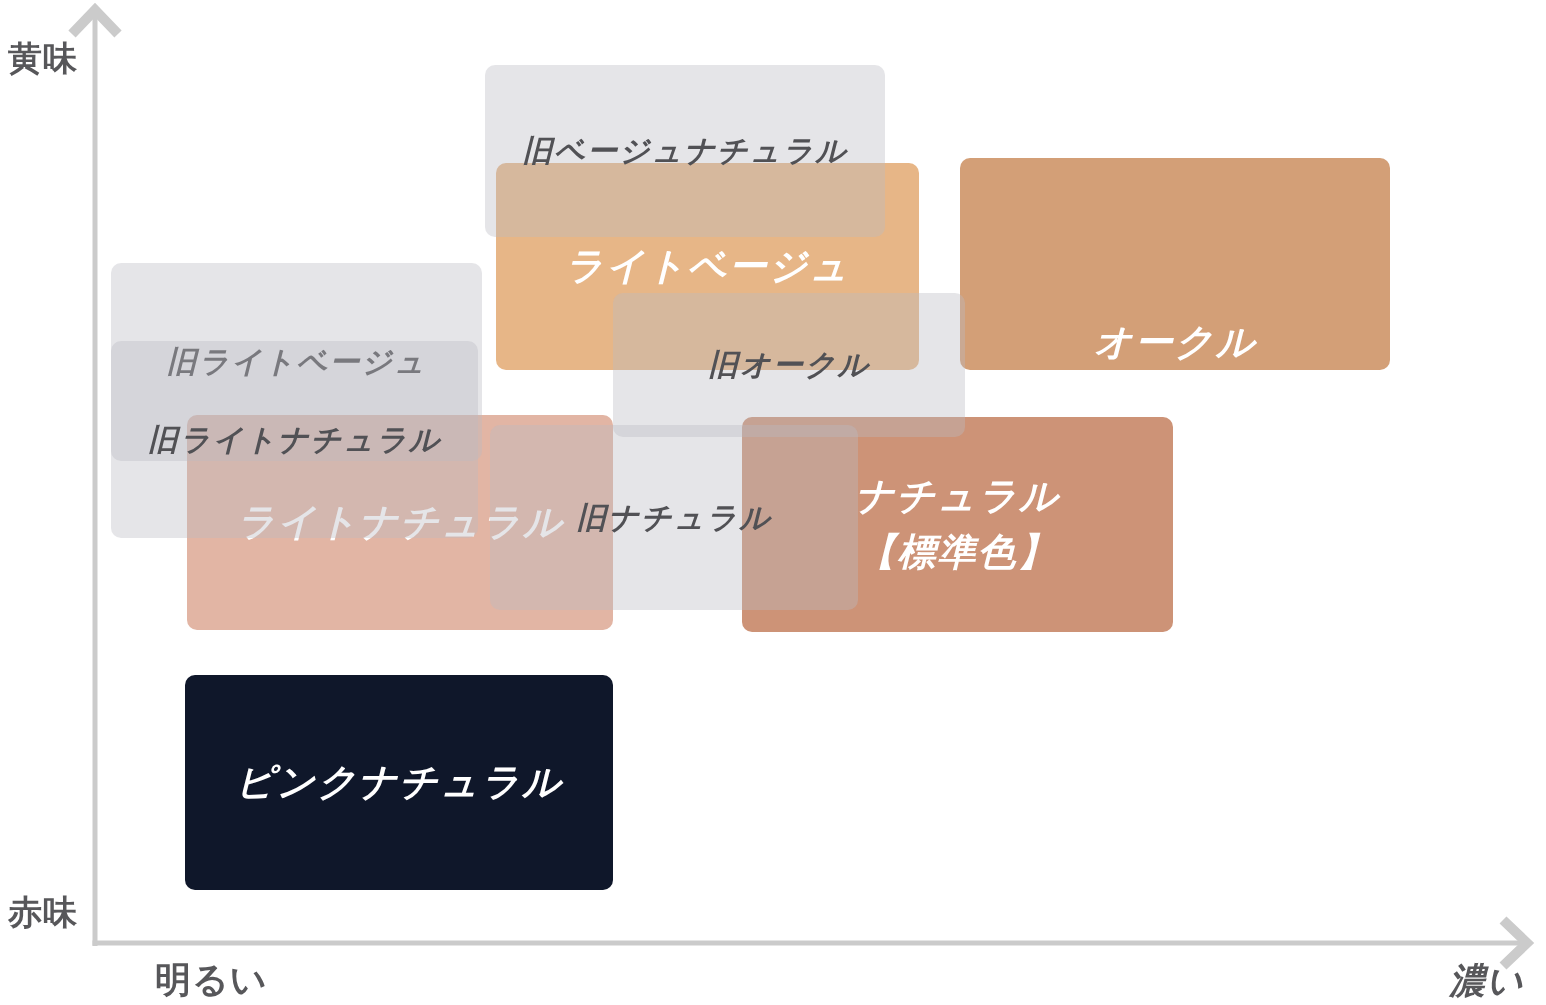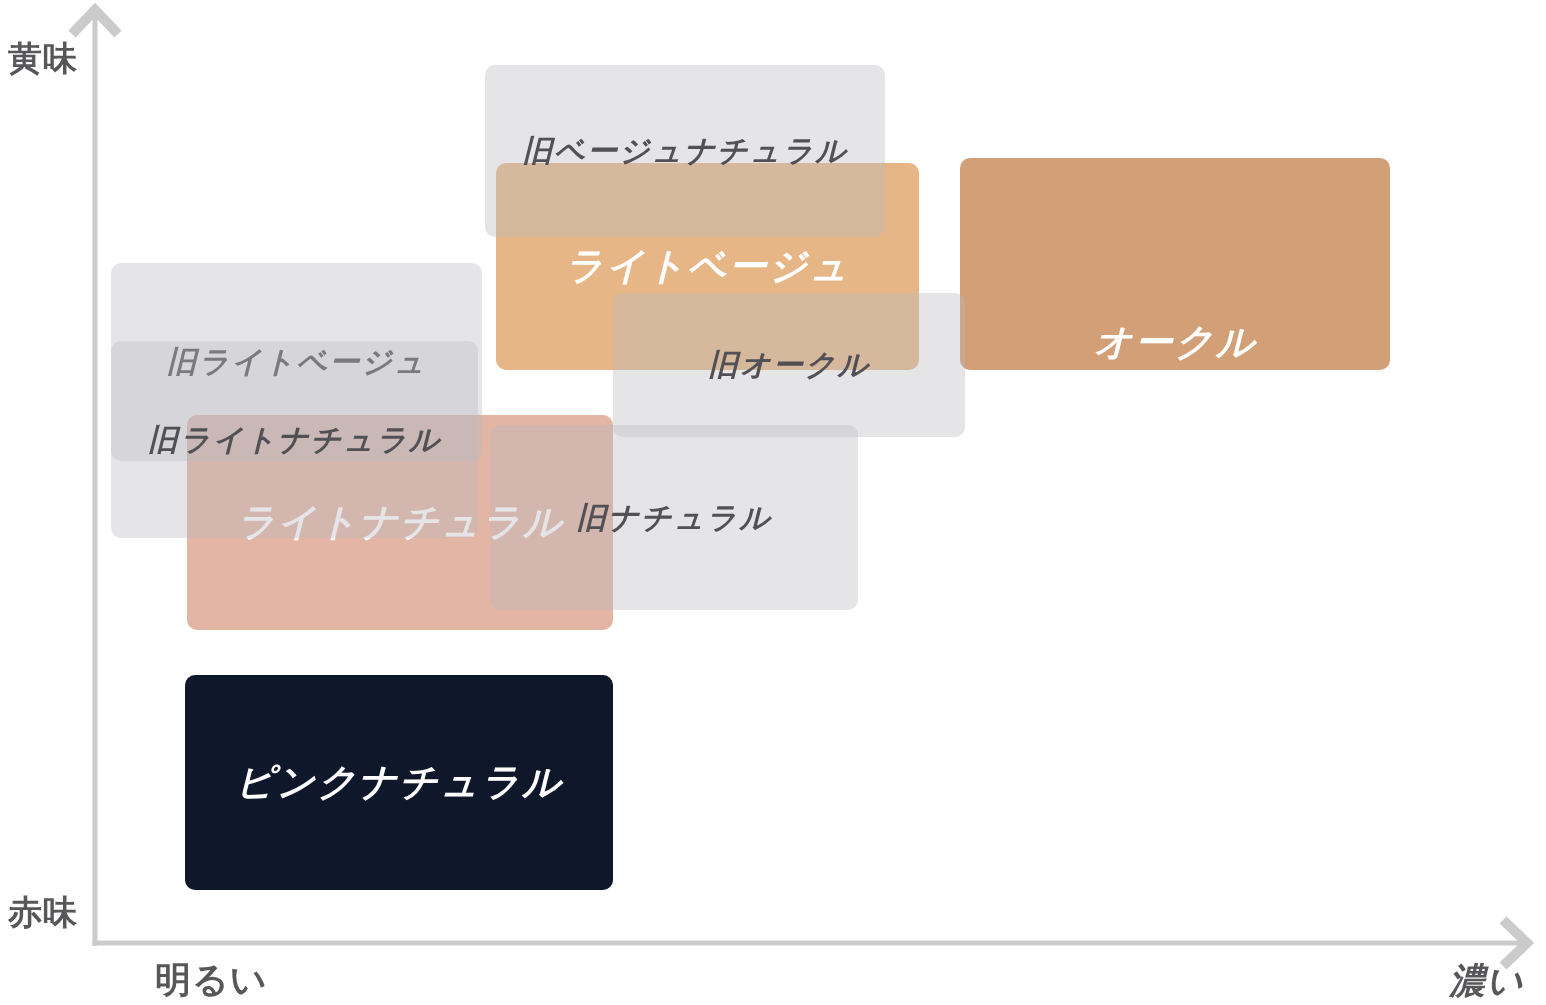--- a/index.html
+++ b/index.html
@@ -41,20 +41,23 @@
   <div class="plot-area">
       <div class="region" style="left: 488px; top: 163px; width: 423px; height: 207px; background: rgb(231, 182, 135); color: rgb(255, 255, 255); font-size: 38px; margin-left: 8px;">
     <span class="region-label">ライトベージュ</span>
   </div>
       <div class="region" style="left: 960px; top: 158px; width: 430px; height: 212px; background: rgb(211, 159, 119); color: rgb(255, 255, 255); font-size: 38px; align-items: flex-end;">
     <span class="region-label">オークル</span>
   </div>
       <div class="region" style="left: 187px; top: 415px; width: 426px; height: 215px; background: rgb(226, 181, 164); color: rgb(255, 255, 255); font-size: 38px;">
     <span class="region-label">ライトナチュラル</span>
   </div>
+      <div class="region" style="left: 742px; top: 417px; width: 431px; height: 215px; background: rgb(205, 147, 119); color: rgb(255, 255, 255); font-size: 38px;">
+    <span class="region-label">ナチュラル<br>【標準色】</span>
+  </div>
       <div class="region" style="left: 185px; top: 675px; width: 428px; height: 215px; background: #0f172a; color: rgb(255, 255, 255); font-size: 38px;">
     <span class="region-label">ピンクナチュラル</span>
   </div>
       <div class="region" style="left: 485px; top: 65px; width: 400px; height: 172px; background: rgba(186, 186, 194, 0.38); color: rgb(81, 81, 85); font-size: 30px;">
     <span class="region-label">旧ベージュナチュラル</span>
   </div>
       <div class="region" style="left: 111px; top: 263px; width: 371px; height: 198px; background: rgba(186, 186, 194, 0.38); color: rgb(81, 81, 85); font-size: 30px;">
     <span class="region-label">旧ライトベージュ</span>
   </div>
       <div class="region" style="left: 111px; top: 341px; width: 367px; height: 197px; background: rgba(186, 186, 194, 0.38); color: rgb(81, 81, 85); font-size: 30px;">

